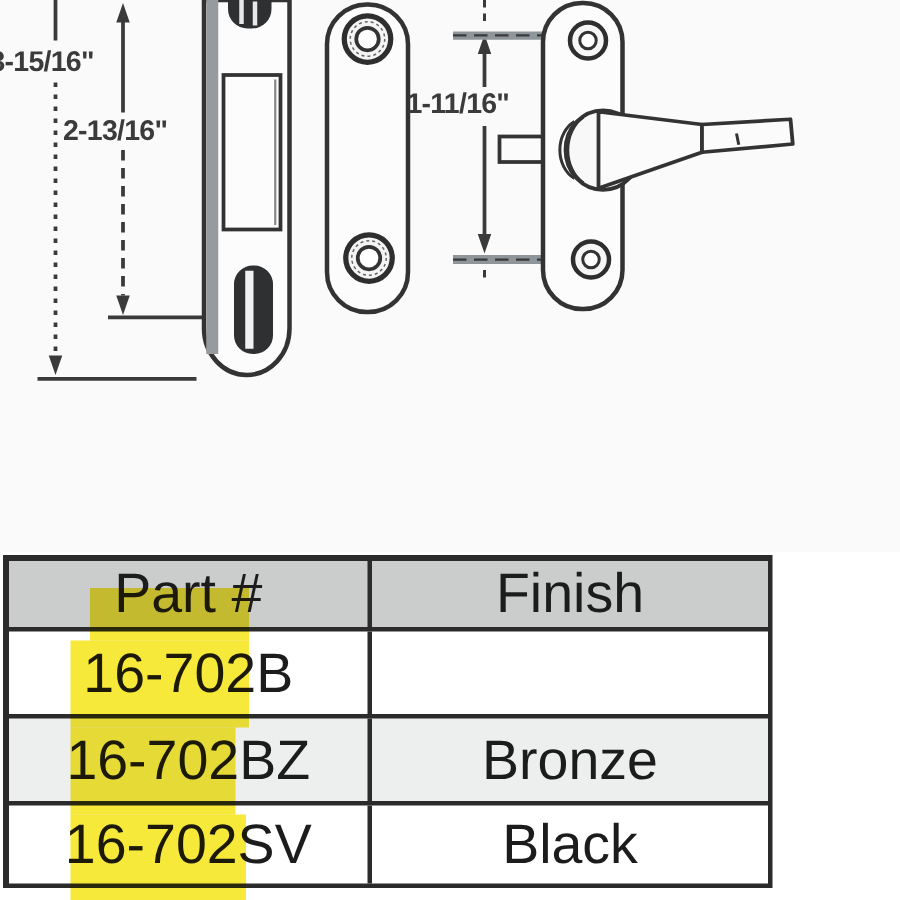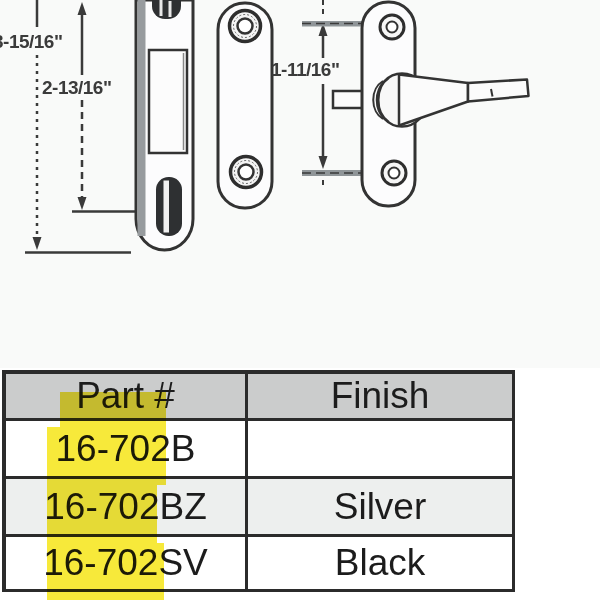--- a/index.html
+++ b/index.html
@@ -144,21 +144,21 @@
 <div class="parts-table">
   <div class="t-row header h-row">
     <div class="cell c1">Part #</div>
     <div class="cell c2">Finish</div>
   </div>
   <div class="t-row r1">
     <div class="cell c1">16-702B</div>
   </div>
   <div class="t-row alt r2">
     <div class="cell c1">16-702BZ</div>
-    <div class="cell c2">Silver</div>
+    <div class="cell c2">Bronze</div>
   </div>
   <div class="t-row r3">
     <div class="cell c1">16-702SV</div>
     <div class="cell c2">Black</div>
   </div>
 </div>
 
 <div class="hl hl-h"></div>
 <div class="hl hl-1"></div>
 <div class="hl hl-2"></div>

